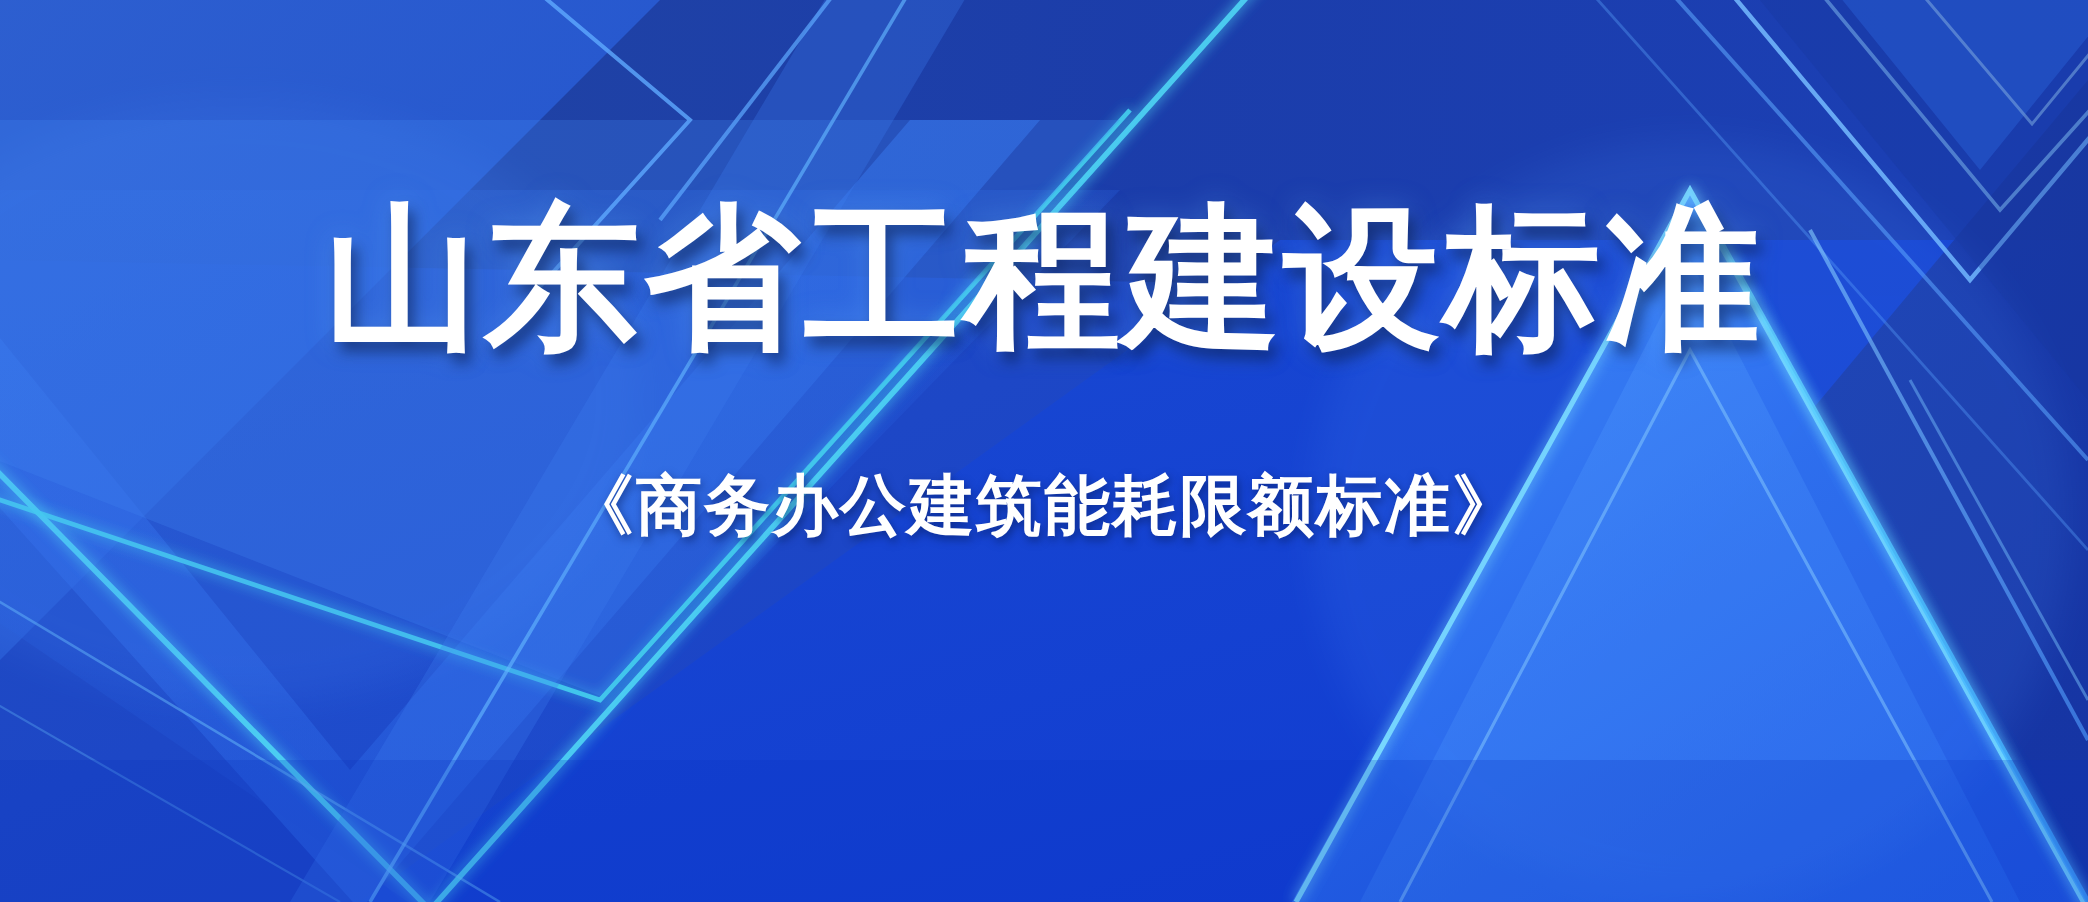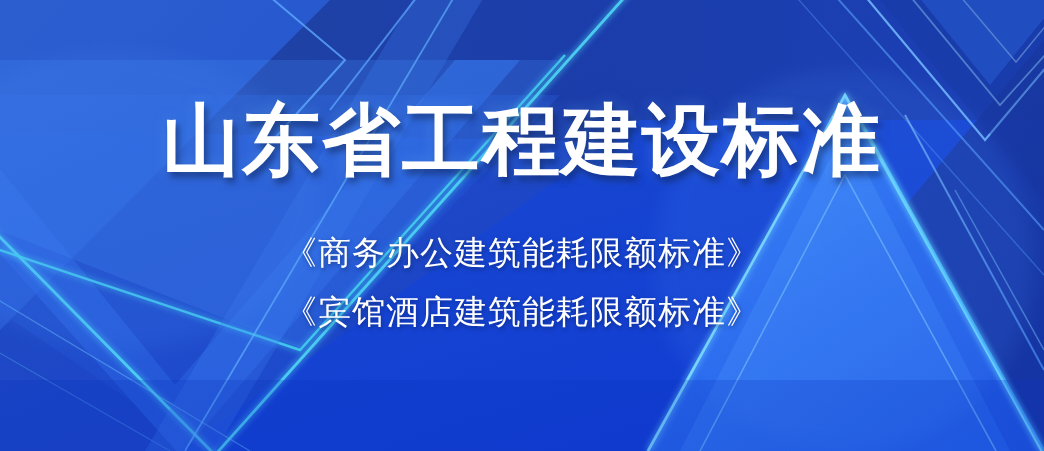--- a/index.html
+++ b/index.html
@@ -52,21 +52,21 @@
     left: 0;
     top: 223px;
     width: 1044px;
   }
   .sub-line {
     display: block;
     width: 1044px;
     text-align: center;
     color: #ffffff;
     font-family: "DejaVu Serif", "Liberation Serif", serif;
-    font-weight: 400;
+    font-weight: 700;
     font-size: 33px;
     line-height: 59px;
     letter-spacing: 1px;
     text-shadow: 1px 2px 4px rgba(5, 25, 85, 0.55);
     white-space: nowrap;
   }
 </style>
 </head>
 <body>
 
@@ -190,17 +190,16 @@
 
       <rect x="0" y="380" width="1044" height="71" fill="#0b33c0" opacity="0.22"></rect>
     </g>
   </svg>
 
   <div id="content">
     <div class="main-title">山东省工程建设标准</div>
 
     <div class="sub-list">
       <span class="sub-line">《商务办公建筑能耗限额标准》</span>
-      <span class="sub-line">《宾馆酒店建筑能耗限额标准》</span>
     </div>
   </div>
 
 </div>
 
 </body></html>

